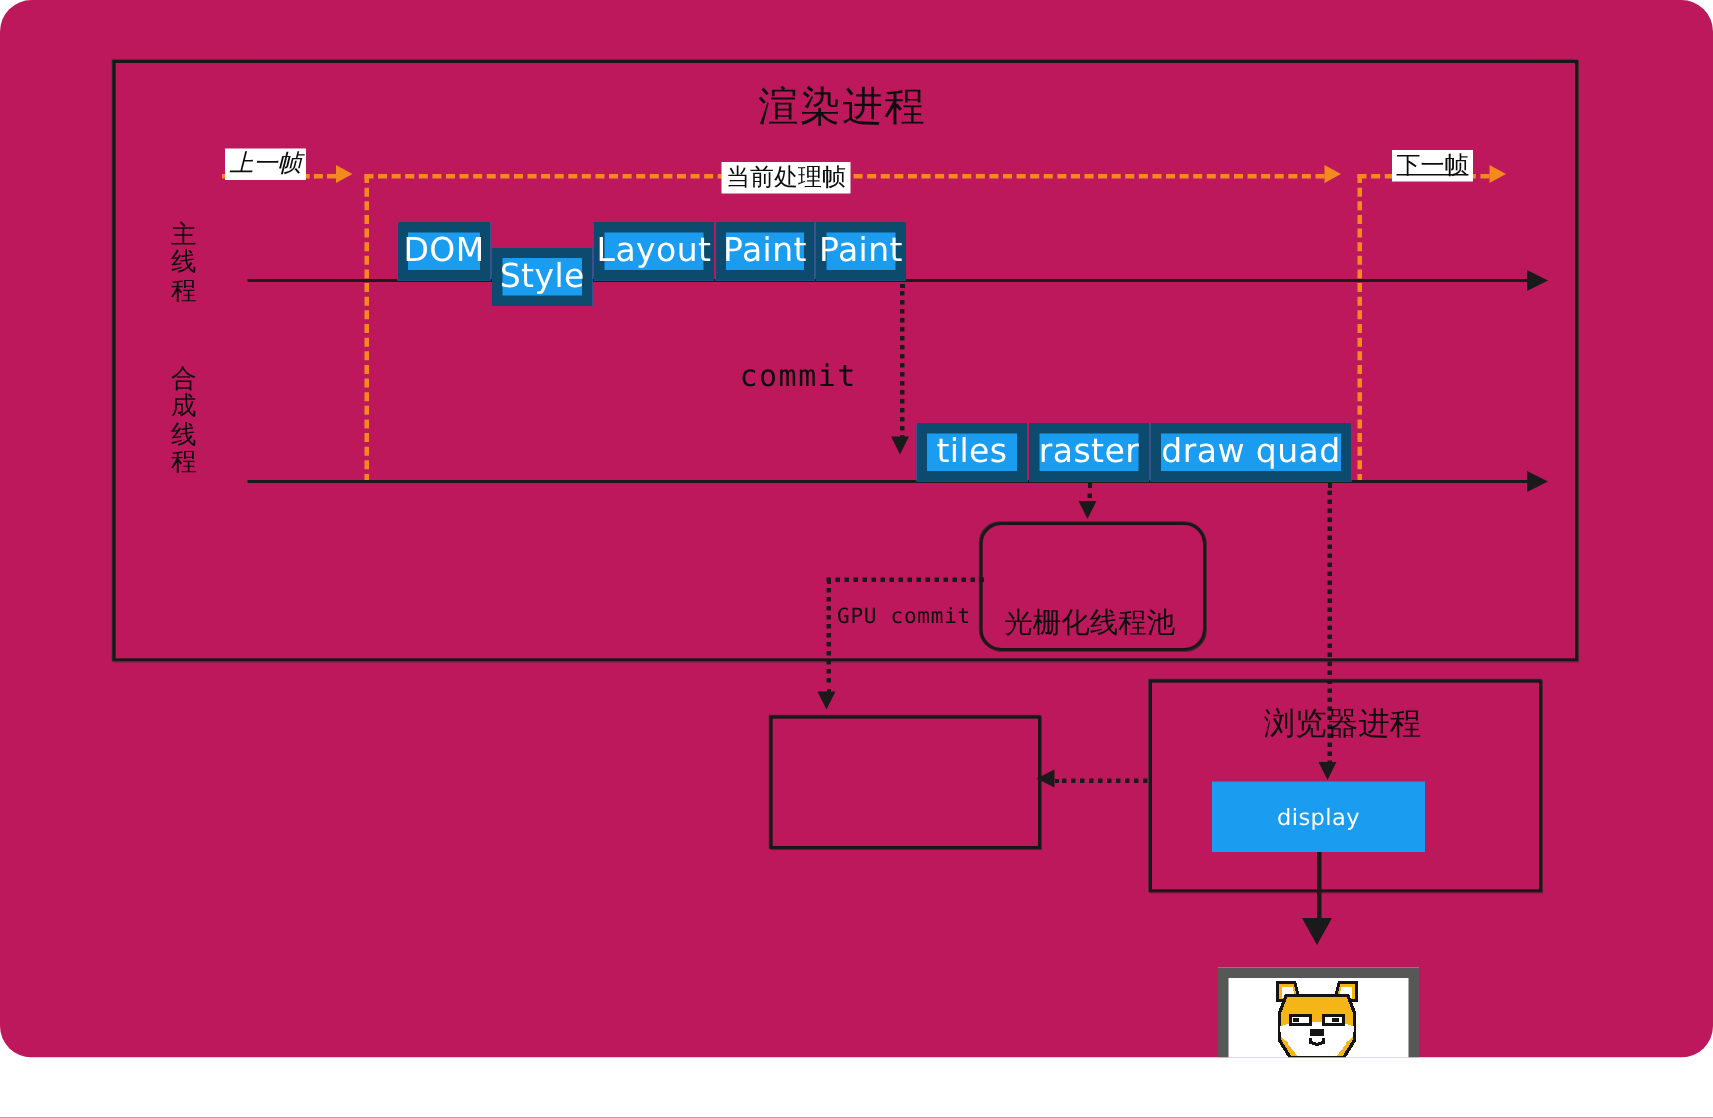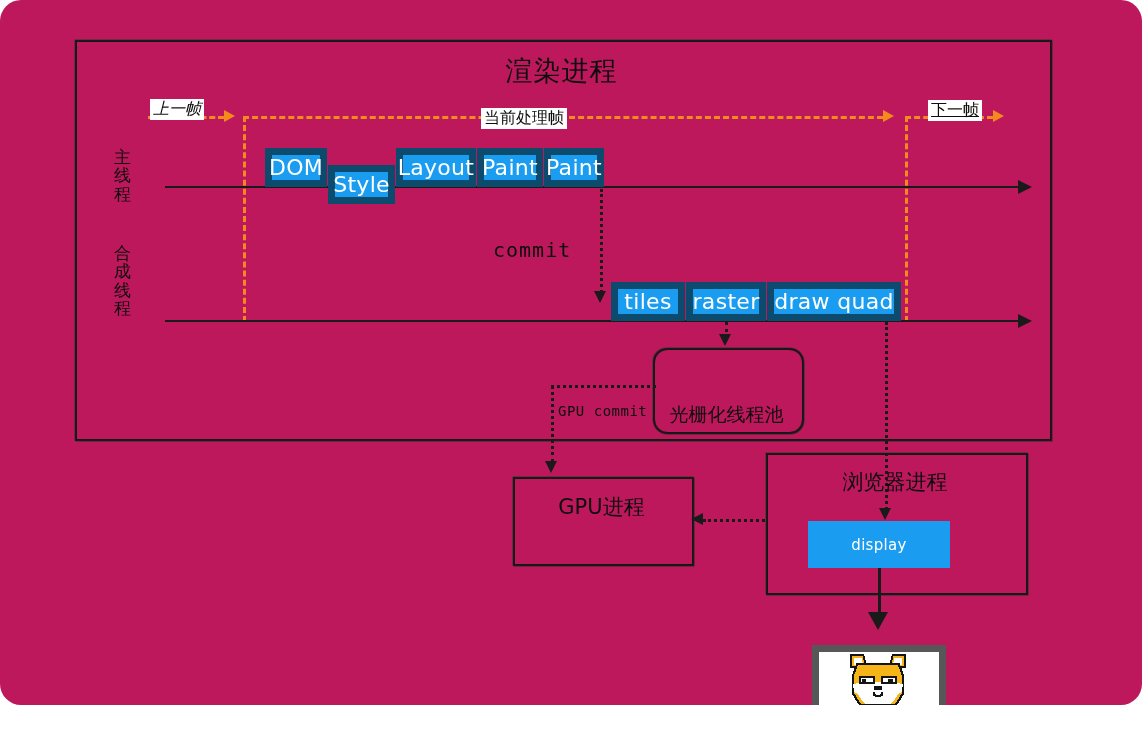--- a/index.html
+++ b/index.html
@@ -310,21 +310,20 @@
 
   <div class="abs doth gpuraster-h"></div>
   <div class="abs dotv gpuraster-v"></div>
   <div class="abs arrow-down gpuraster-arrow"></div>
   <div class="abs gpuraster-label">GPU commit</div>
 
   <div class="abs dotv drawquad-v"></div>
   <div class="abs arrow-down drawquad-arrow"></div>
 
   <div class="sketch-box gpu-box"></div>
-  <div class="abs title-gpu">GPU进程</div>
 
   <div class="sketch-box browser-box"></div>
   <div class="abs title-browser">浏览器进程</div>
   <div class="abs blk blk-display">display</div>
 
   <div class="abs doth browser-gpu-h"></div>
   <div class="abs arrow-left browser-gpu-arrow"></div>
 
   <div class="abs display-v"></div>
   <div class="abs display-arrow"></div>

